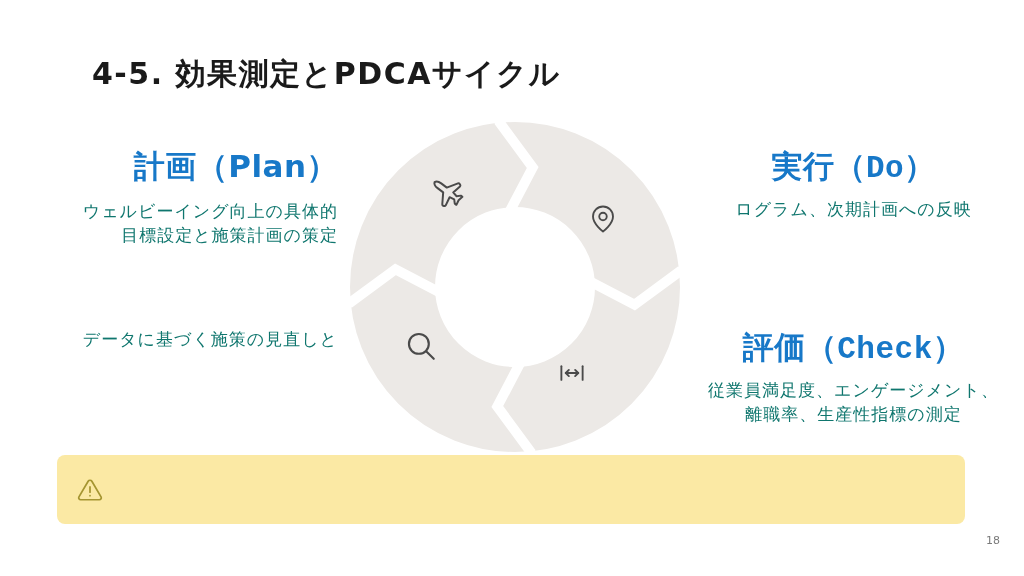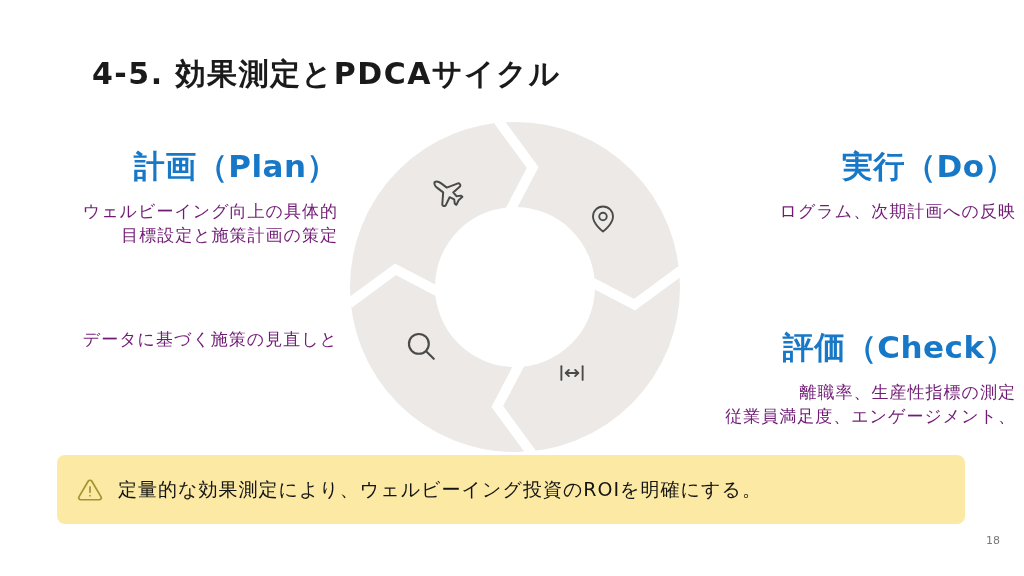--- a/index.html
+++ b/index.html
@@ -10,23 +10,23 @@
   }
   .title {
     position:absolute; left:55px; top:34px;
     font-size:30px; font-weight:bold; color:#1a1a1a; letter-spacing:1.5px;margin-left:37px;
   }
   .donut { position:absolute; left:350px; top:122px; width:330px; height:330px; }
   .cycle-icon { position:absolute; display:block; }
   .cycle-icon svg { display:block; }
   .quadrant { position:absolute; width:325px; }
   .q-right { text-align:right; }
-  .q-left  { text-align:right; }
+  .q-left  { text-align:center;font-family:Liberation Mono, monospace; }
   .q-heading { font-size:31px; font-weight:bold; color:#1778C8; letter-spacing:0.5px; }
-  .q-body { margin-top:11px; font-size:17px; line-height:24px; color:#701a75; letter-spacing:1px; }
+  .q-body { margin-top:11px; font-size:17px; line-height:24px; color:#0f766e; letter-spacing:1px; }
   .q-plan  { right:686px; top:146px; }
   .q-do    { left:691px;  top:146px; }
   .q-act   { right:686px; top:316px; }
   .q-check { left:691px;  top:327px; }
   .callout {
     position:absolute; left:57px; top:455px; width:908px; height:69px;
     background:#FBE9A4; border-radius:8px;
     display:flex; align-items:center; padding-left:20px; box-sizing:border-box;
   }
   .callout-icon { margin-right:15px; line-height:0; }
@@ -97,31 +97,30 @@
 
   <div class="quadrant q-right q-act">
     <div class="q-body">
       <div>データに基づく施策の見直しと</div>
     </div>
   </div>
 
   <div class="quadrant q-left q-check">
     <div class="q-heading">評価（Check）</div>
     <div class="q-body">
+      <div>従業員満足度、エンゲージメント、</div>
       <div>離職率、生産性指標の測定</div>
-      <div>従業員満足度、エンゲージメント、</div>
     </div>
   </div>
 
   <div class="callout">
     <span class="callout-icon">
       <svg width="26" height="26" viewBox="0 0 24 24" fill="none" stroke="#A59531" stroke-width="1.6" stroke-linecap="round" stroke-linejoin="round">
         <path d="M10.3 3.9 1.8 18.3c-.7 1.2.2 2.7 1.6 2.7h17.2c1.4 0 2.3-1.5 1.6-2.7L13.7 3.9c-.7-1.2-2.7-1.2-3.4 0Z"></path>
         <line x1="12" y1="9.2" x2="12" y2="14"></line>
         <line x1="12" y1="17.2" x2="12" y2="17.3"></line>
       </svg>
     </span>
-    <span class="callout-text">定量的な効果測定により、ウェルビーイング投資のROIを明確にする。</span>
   </div>
 
   <div class="page-number">18</div>
 
 </div>
 
 </body></html>

